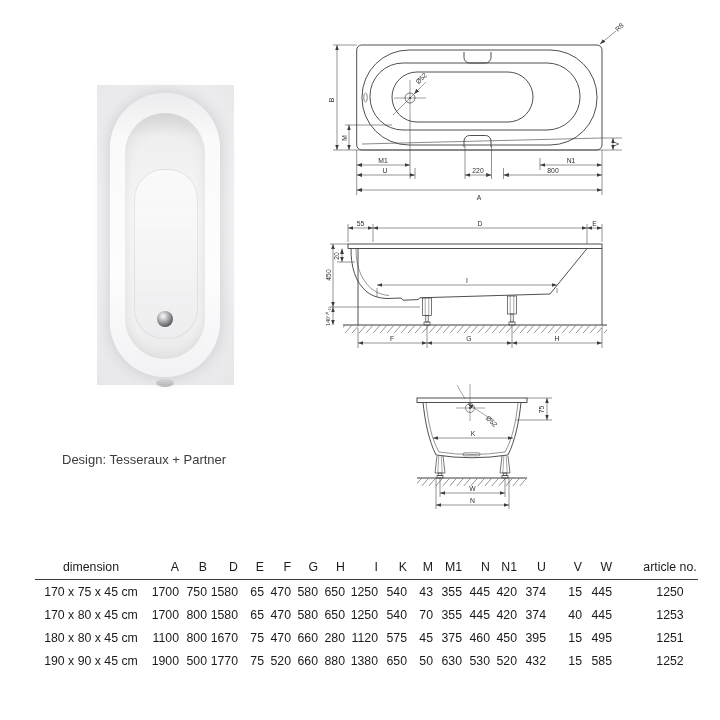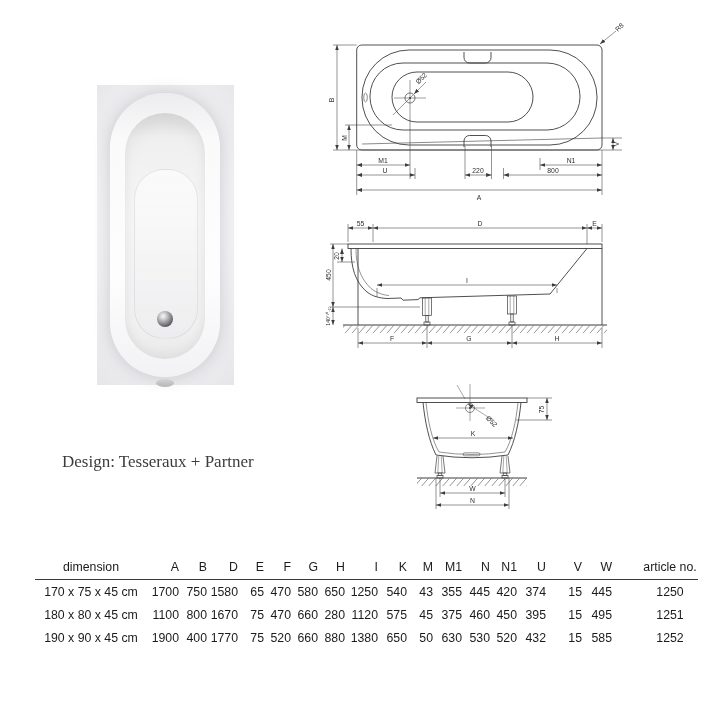--- a/index.html
+++ b/index.html
@@ -14,21 +14,21 @@
   .basin{position:absolute;left:15px;top:20px;width:80px;height:246px;border-radius:40px;
       background:linear-gradient(180deg,#dededf 0%,#efeff0 10%,#f6f6f7 42%,#f1f1f2 85%,#e9e9ea 100%);
       box-shadow:inset 0 10px 16px rgba(0,0,0,.05), inset 0 -6px 10px rgba(0,0,0,.04);}
   .floor{position:absolute;left:9px;top:56px;width:62px;height:168px;border-radius:30px;
       background:linear-gradient(180deg,rgba(255,255,255,.6),rgba(236,236,238,.65));
       border:1px solid rgba(195,195,202,.35);}
   .drain-dot{position:absolute;left:32px;top:198px;width:16px;height:16px;border-radius:50%;
       background:radial-gradient(circle at 38% 32%, #ececec 8%, #9c9ca0 45%, #56565b 75%, #3e3e44 100%);}
   .overflow-dot{position:absolute;left:31px;top:266px;width:18px;height:8px;border-radius:50%;
       background:linear-gradient(#d2d2d5,#ababaf);opacity:.85;}
-  .credit{position:absolute;left:62px;top:452px;font-size:17px;color:#3c3c3c;font-family:Liberation Serif, serif;}
+  .credit{position:absolute;left:62px;top:452px;font-size:13px;color:#3c3c3c;}
   
   .dwg{position:absolute;}
   svg text{font-family:"Liberation Sans",sans-serif;font-size:6.8px;fill:#2e2e2e;text-anchor:middle;}
   svg text.sm{font-size:5.1px;}
   
   .dim-table{position:absolute;left:35px;top:552px;border-collapse:collapse;table-layout:fixed;
       font-size:12.3px;color:#1b1b1b;}
   .dim-table th,.dim-table td{text-align:right;font-weight:400;white-space:nowrap;padding:0;}
   .dim-table thead th{border-bottom:1.5px solid #3a3a3a;height:22px;vertical-align:bottom;padding-bottom:5px;}
   .dim-table tbody td{height:23px;vertical-align:middle;}
@@ -298,20 +298,40 @@
           <td>43</td>
           <td>355</td>
           <td>445</td>
           <td>420</td>
           <td>374</td>
           <td>15</td>
           <td>445</td>
           <td>1250</td>
         </tr>
         <tr>
+          <td>170 x 80 x 45 cm</td>
+          <td>1700</td>
+          <td>800</td>
+          <td>1580</td>
+          <td>65</td>
+          <td>470</td>
+          <td>580</td>
+          <td>650</td>
+          <td>1250</td>
+          <td>540</td>
+          <td>70</td>
+          <td>355</td>
+          <td>445</td>
+          <td>420</td>
+          <td>374</td>
+          <td>40</td>
+          <td>445</td>
+          <td>1253</td>
+        </tr>
+        <tr>
           <td>180 x 80 x 45 cm</td>
           <td>1100</td>
           <td>800</td>
           <td>1670</td>
           <td>75</td>
           <td>470</td>
           <td>660</td>
           <td>280</td>
           <td>1120</td>
           <td>575</td>
@@ -320,21 +340,21 @@
           <td>460</td>
           <td>450</td>
           <td>395</td>
           <td>15</td>
           <td>495</td>
           <td>1251</td>
         </tr>
         <tr>
           <td>190 x 90 x 45 cm</td>
           <td>1900</td>
-          <td>400</td>
+          <td>500</td>
           <td>1770</td>
           <td>75</td>
           <td>520</td>
           <td>660</td>
           <td>880</td>
           <td>1380</td>
           <td>650</td>
           <td>50</td>
           <td>630</td>
           <td>530</td>

